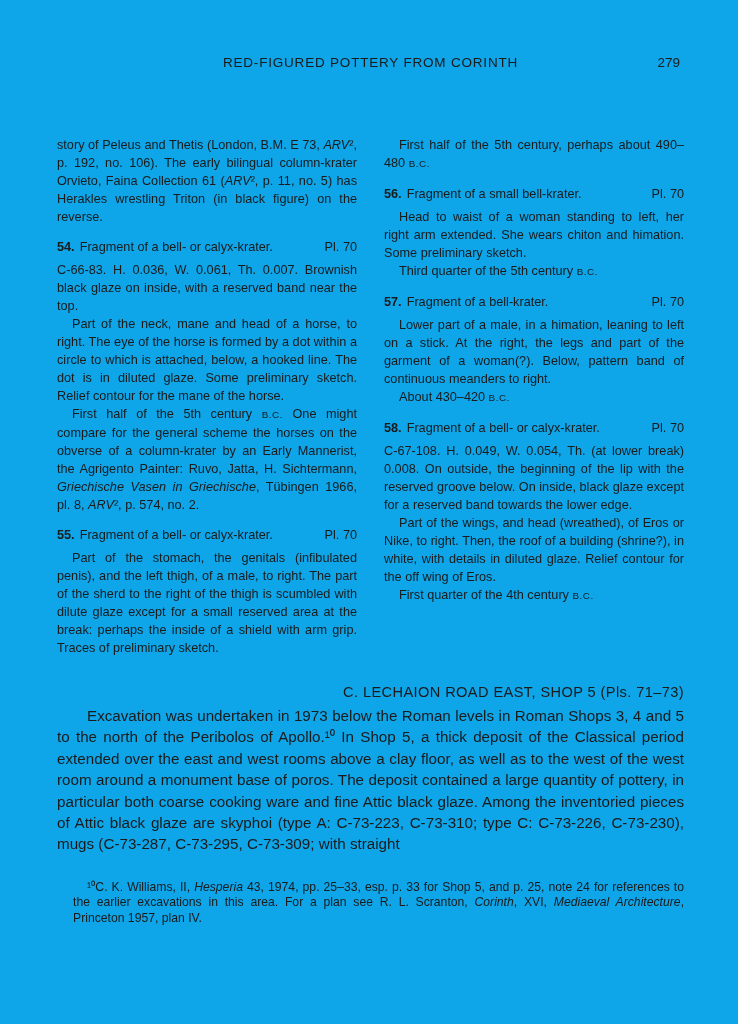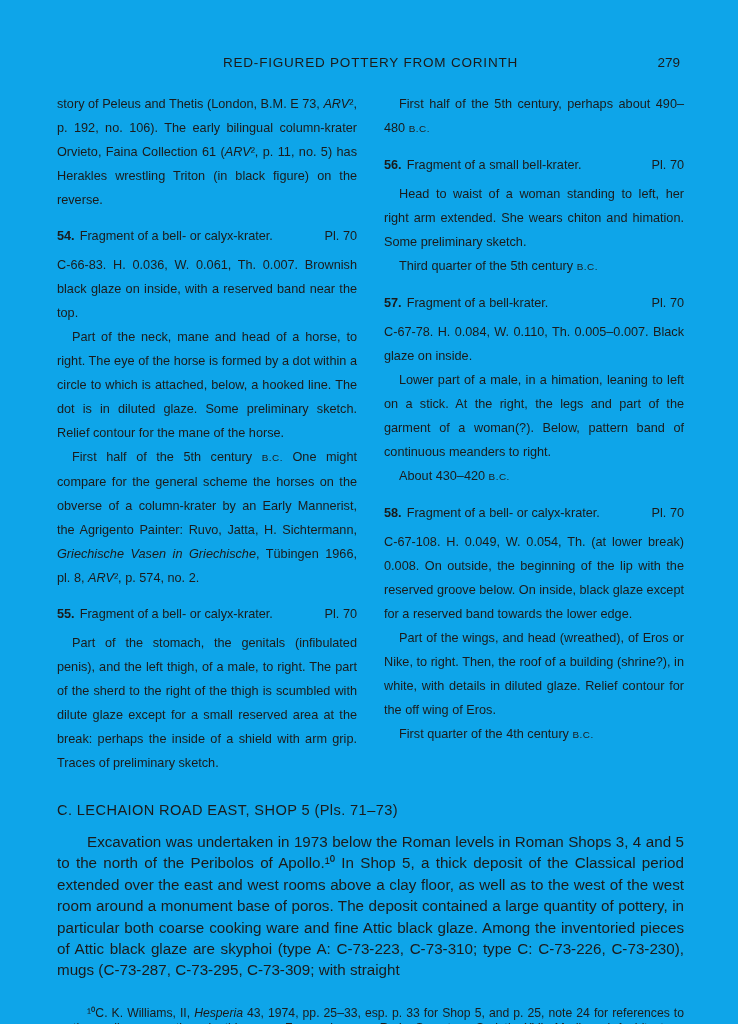--- a/index.html
+++ b/index.html
@@ -39,39 +39,40 @@
   }
   
   .columns {
     display: flex;
     gap: 27px;
     margin-top: 20px;
   }
   .col {
     width: 300px;
     font-size: 12.7px;
-    line-height: 24px;
+    line-height: 18px;
     text-align: justify;
+    margin-top: 44px;
   }
   .col p { margin: 0; }
   .cont { text-indent: 0; }
   .desc { text-indent: 15px; margin-top: 4px; }
   .measure { margin-left: 13px; margin-top: 2px; }
   .entry { margin-top: 12px; }
   .entry-head {
     display: flex;
     justify-content: space-between;
     margin-bottom: 5px;
   }
   .entry-num { font-weight: 700; margin-right: 5px; }
   .entry-plate { margin-left: 8px; white-space: nowrap; }
   
   .section-heading {
-    margin: 27px 0 13px 0;
-    text-align: left;
+    margin: 27px 0 5px 0;
+    text-align: right;
     font-size: 14.6px;
     font-weight: 400;
     letter-spacing: 0.4px;
   }
   .section-para {
     margin: 0;
     font-size: 15.2px;
     line-height: 21.4px;
     text-align: justify;
     text-indent: 30px;
@@ -133,21 +134,20 @@
         </div>
         <p class="desc">Head to waist of a woman standing to left, her right arm extended. She wears chiton and himation. Some preliminary sketch.</p>
         <p class="desc">Third quarter of the 5th century <span class="sc">B.C.</span></p>
       </section>
 
       <section class="entry">
         <div class="entry-head">
           <span><span class="entry-num">57.</span><span>Fragment of a bell-krater.</span></span>
           <span class="entry-plate">Pl. 70</span>
         </div>
-        <p class="measure">C-67-78. H. 0.084, W. 0.110, Th. 0.005–0.007. Black glaze on inside.</p>
         <p class="desc">Lower part of a male, in a himation, leaning to left on a stick. At the right, the legs and part of the garment of a woman(?). Below, pattern band of continuous meanders to right.</p>
         <p class="desc">About 430–420 <span class="sc">B.C.</span></p>
       </section>
 
       <section class="entry">
         <div class="entry-head">
           <span><span class="entry-num">58.</span><span>Fragment of a bell- or calyx-krater.</span></span>
           <span class="entry-plate">Pl. 70</span>
         </div>
         <p class="measure">C-67-108. H. 0.049, W. 0.054, Th. (at lower break) 0.008. On outside, the beginning of the lip with the reserved groove below. On inside, black glaze except for a reserved band towards the lower edge.</p>

